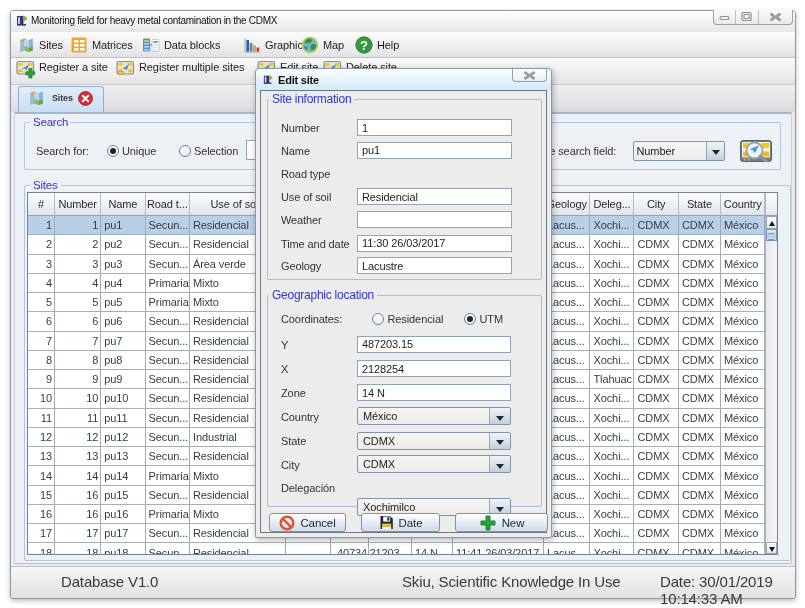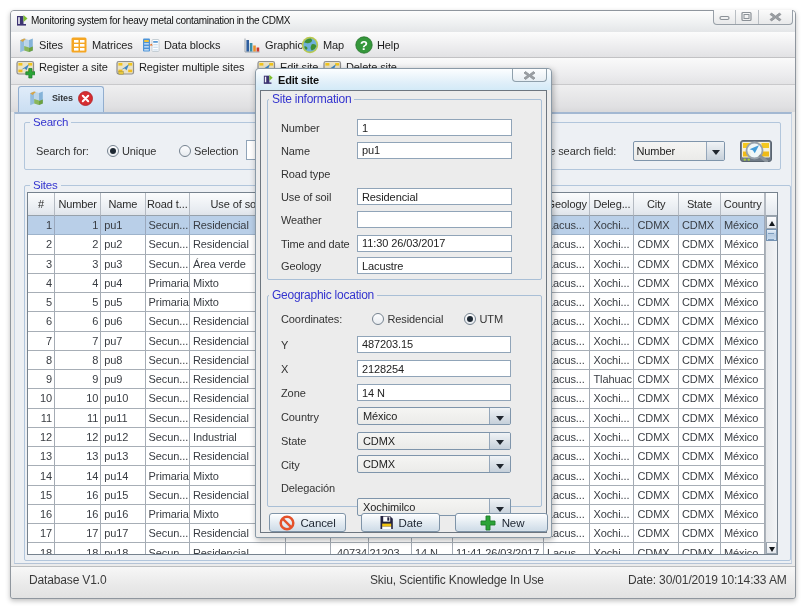--- a/index.html
+++ b/index.html
@@ -96,22 +96,22 @@
 #thumb { position:absolute; left:0; top:12.5px; width:11px; height:12px;
   background:linear-gradient(180deg,#e7f0f9,#b7cce2 50%,#cadcee);
   border:1px solid #7694b4; }
 #thumb::after { content:''; position:absolute; left:1.5px; right:1.5px; top:3px; height:5px;
   border-top:1.5px solid #7b9cbe; border-bottom:1.5px solid #7b9cbe; }
 
 #statusbar { left:11px; top:566px; width:784px; height:32px;
   border-top:1px solid #bcbec0;
   background:linear-gradient(180deg,#f7f7f7,#e9e9e9 60%,#e2e2e2);
   border-radius:0 0 3px 3px; }
-#statusbar div { position:absolute; top:6px; font-size:12px; color:#3a3a3a;
-  letter-spacing:-0.15px; }
+#statusbar div { position:absolute; top:6px; font-size:15px; color:#3a3a3a;
+  letter-spacing:-0.15px;margin-left:32px; }
 
 #dlg { left:255px; top:68px; width:297px; height:470px;
   background:#ececec; border:1px solid #8a9aa7; border-radius:4px 4px 2px 2px;
   box-shadow:1px 2px 6px rgba(0,0,0,.3); z-index:50; }
 #dlg-title { position:absolute; left:0; top:0; right:0; height:21px;
   background:linear-gradient(180deg,#fcfeff,#e0eff9 65%,#d3eaf7); border-radius:4px 4px 0 0; }
 #dlg-close { position:absolute; left:256px; top:0px; width:35px; height:13px;
   border:1px solid #8fa0ac; border-top:none; border-radius:0 0 4px 4px;
   background:linear-gradient(180deg,#fdfeff,#e7eef3); }
 #dlg-body { position:absolute; left:4px; top:21px; right:4px; bottom:4px;
@@ -129,21 +129,21 @@
 <div id="stage">
 
 <div id="win" class="abs"></div>
 <div id="titlebar" class="abs"></div>
 <svg class="abs" style="left:16px;top:14px" width="13" height="13" viewBox="0 0 13 13">
   <rect x="1" y="2" width="6.5" height="9" fill="#3c3472"></rect>
   <rect x="2.2" y="3.2" width="1.6" height="7" fill="#f3f3f8"></rect>
   <rect x="1" y="10" width="9" height="1.6" fill="#3c3472"></rect>
   <path d="M7.5 1 L11.5 4.5 L7.5 8 Z" fill="#7ebf2e"></path>
 </svg>
-<div id="title-text" class="abs">Monitoring system for heavy metal contamination in the CDMX</div>
+<div id="title-text" class="abs">Monitoring field for heavy metal contamination in the CDMX</div>
 <div id="winbtns" class="abs">
   <div class="wb">
         <svg width="22" height="13" viewBox="0 0 22 13" style="position:absolute;left:0;top:0">
           <rect x="6" y="6.5" width="9" height="3" rx="1.5" fill="none" stroke="#8b9197" stroke-width="1.2"></rect>
         </svg>
       </div>
   <div class="wb">
         <svg width="21" height="13" viewBox="0 0 21 13" style="position:absolute;left:0;top:0">
           <rect x="6" y="2.5" width="9" height="8" rx="1" fill="none" stroke="#8b9197" stroke-width="1.2"></rect>
           <rect x="8" y="4.5" width="5" height="4" fill="none" stroke="#8b9197" stroke-width="1"></rect>

